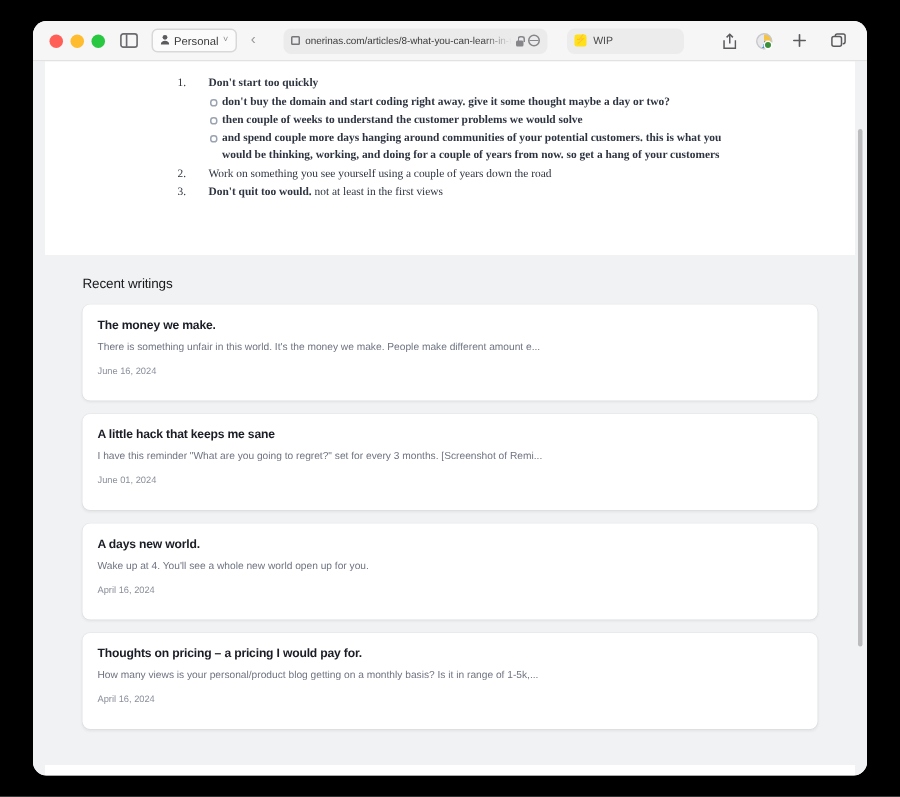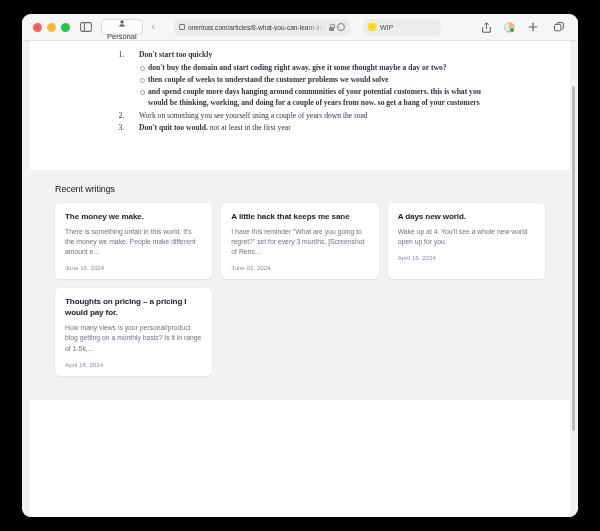--- a/index.html
+++ b/index.html
@@ -49,21 +49,20 @@
   .profile-chip {
     display: flex; align-items: center; gap: 3px;
     height: 16px;
     padding: 0 5px;
     border: 1px solid #d8d8d8;
     border-radius: 4px;
     background: #fbfbfb;
     font-size: 7.5px;
     color: #3a3a3c;
     white-space: nowrap;
-    flex-direction: column;
   }
   .profile-chip .caret { font-size: 6px; color: #8a8a8e; }
 
   .nav-back { color: #9a9a9e; font-size: 10px; line-height: 1; padding: 0 2px; }
 
   .url-bar {
     flex: 0 0 auto;
     width: 176px;
     height: 17px;
     background: #ebebeb;
@@ -201,21 +200,21 @@
   .recent-title {
     font-size: 9px;
     font-weight: normal;
     color: #17181c;
     letter-spacing: -0.1px;
     margin-bottom: 9px;
     margin-left: 7px;
   }
   .card-grid {
     display: grid;
-    grid-template-columns: 1fr 1fr 1fr;
+    grid-template-columns: 1fr;
     gap: 9px;
     padding: 0 7px;
   }
   .card {
     background: #ffffff;
     border-radius: 5px;
     padding: 9px 10px 8px 10px;
     box-shadow: 0 1px 2px rgba(20,22,30,0.07), 0 0 0 0.5px rgba(20,22,30,0.035);
     min-height: 64px;
   }
@@ -336,21 +335,21 @@
               <ul class="sub-list">
                 <li>don't buy the domain and start coding right away. give it some thought maybe a day or two?</li>
                 <li>then couple of weeks to understand the customer problems we would solve</li>
                 <li>and spend couple more days hanging around communities of your potential customers. this is what you would be thinking, working, and doing for a couple of years from now. so get a hang of your customers</li>
               </ul>
             </li>
             <li>
               <span class="li-strong"></span><span>Work on something you see yourself using a couple of years down the road</span>
             </li>
             <li>
-              <span class="li-strong">Don't quit too would.</span><span> not at least in the first year</span>
+              <span class="li-strong">Don't quit too would.</span><span> not at least in the first views</span>
             </li>
           </ol>
 
         </div>
       </div>
 
       <div class="recent">
         <div class="recent-title">Recent writings</div>
 
         <div class="card-grid">

